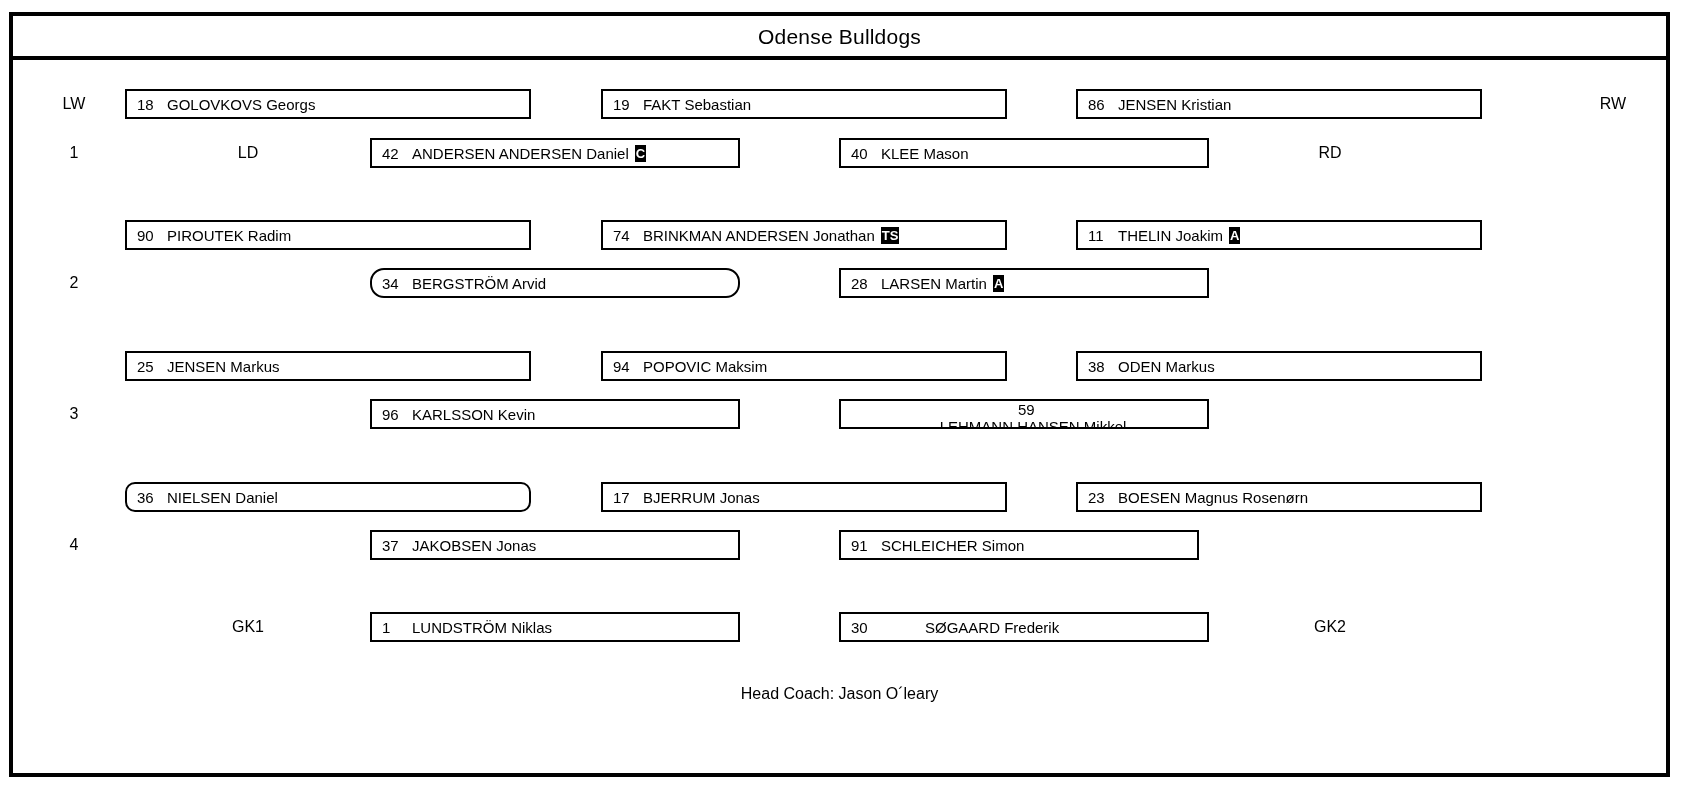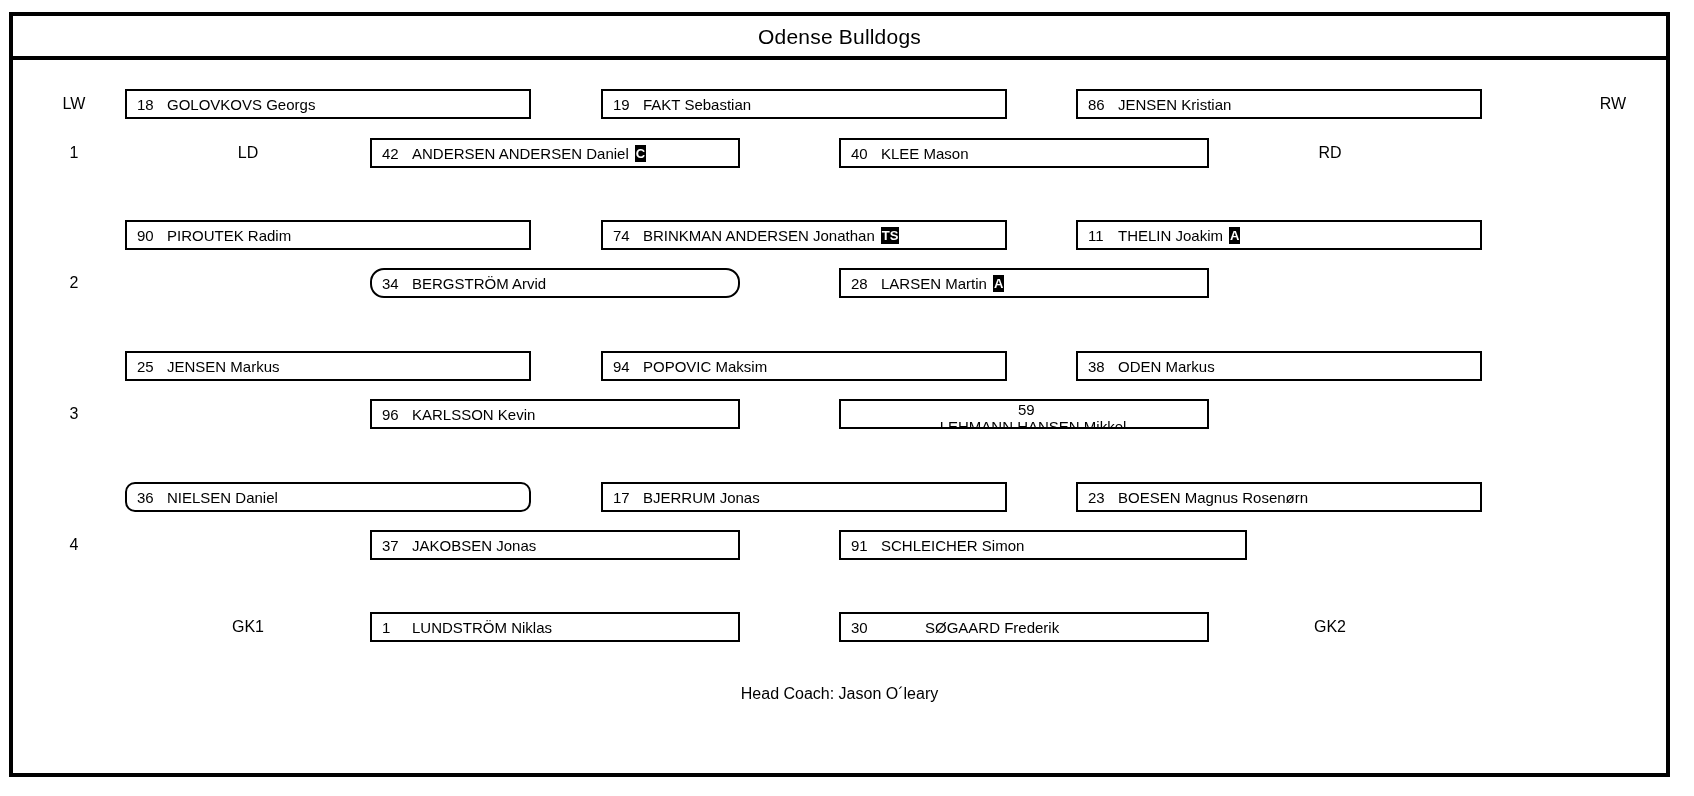--- a/index.html
+++ b/index.html
@@ -217,21 +217,21 @@
       <span class="jersey">23</span>
       <span class="pname">BOESEN Magnus Rosenørn</span>
     </div>
 
     <div class="abs line-num" style="left:43px; top:474px;">4</div>
 
     <div class="abs player-box" style="left:357px; top:470px; width:370px;">
       <span class="jersey">37</span>
       <span class="pname">JAKOBSEN Jonas</span>
     </div>
-    <div class="abs player-box" style="left:826px; top:470px; width:408px;">
+    <div class="abs player-box" style="left:826px; top:470px; width:360px;">
       <span class="jersey">91</span>
       <span class="pname">SCHLEICHER Simon</span>
     </div>
 
     <div class="abs pos-label" style="left:205px; top:556px; width:60px;">GK1</div>
     <div class="abs pos-label" style="left:1287px; top:556px; width:60px;">GK2</div>
 
     <div class="abs player-box" style="left:357px; top:552px; width:370px;">
       <span class="jersey">1</span>
       <span class="pname">LUNDSTRÖM Niklas</span>

